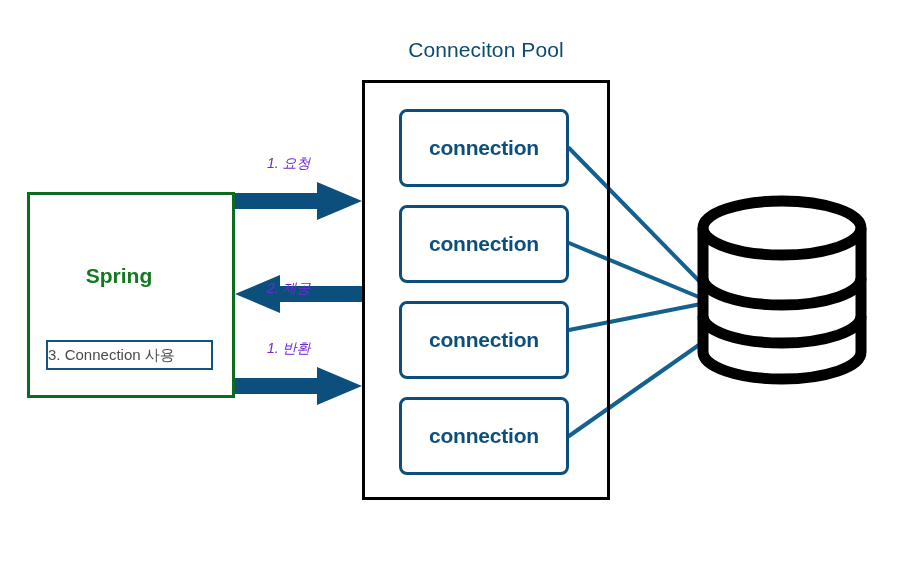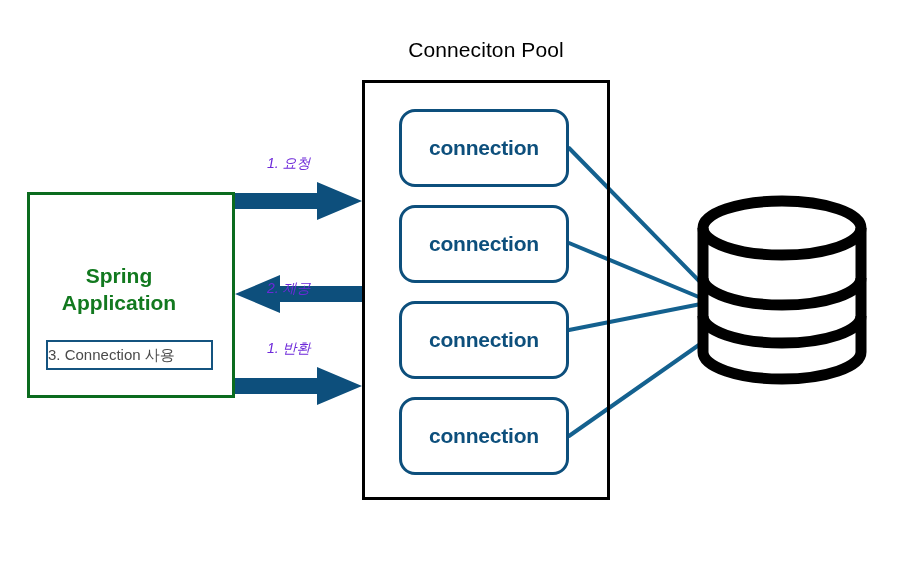--- a/index.html
+++ b/index.html
@@ -27,21 +27,21 @@
   }
 
   
   .pool-title {
     position: absolute;
     left: 362px;
     top: 38px;
     width: 248px;
     text-align: center;
     font-size: 21px;
-    color: #000000;
+    color: #0c4a6e;
     letter-spacing: 0.1px;
     white-space: nowrap;
   }
 
   
   .pool-box {
     position: absolute;
     left: 362px;
     top: 80px;
     width: 248px;
@@ -52,21 +52,21 @@
   }
 
   
   .conn-box {
     position: absolute;
     left: 399px;
     width: 170px;
     height: 78px;
     box-sizing: border-box;
     border: 3px solid #0d4f7c;
-    border-radius: 16px;
+    border-radius: 8px;
     background: #ffffff;
     display: flex;
     align-items: center;
     justify-content: center;
   }
   .conn-box .conn-label {
     font-size: 21px;
     font-weight: bold;
     color: #0d4f7c;
     letter-spacing: -0.2px;
@@ -181,21 +181,20 @@
   <div class="conn-box conn-3">
     <span class="conn-label">connection</span>
   </div>
   <div class="conn-box conn-4">
     <span class="conn-label">connection</span>
   </div>
 
   <div class="app-box"></div>
   <div class="app-title">
     <div>Spring</div>
-    <div>Application</div>
   </div>
   <div class="app-sub-box">
     <span class="sub-label">3. Connection 사용</span>
   </div>
 
   <div class="arrow-label lbl-1">1. 요청</div>
   <div class="arrow-label lbl-2">2. 제공</div>
   <div class="arrow-label lbl-3">1. 반환</div>
 
 </div>

